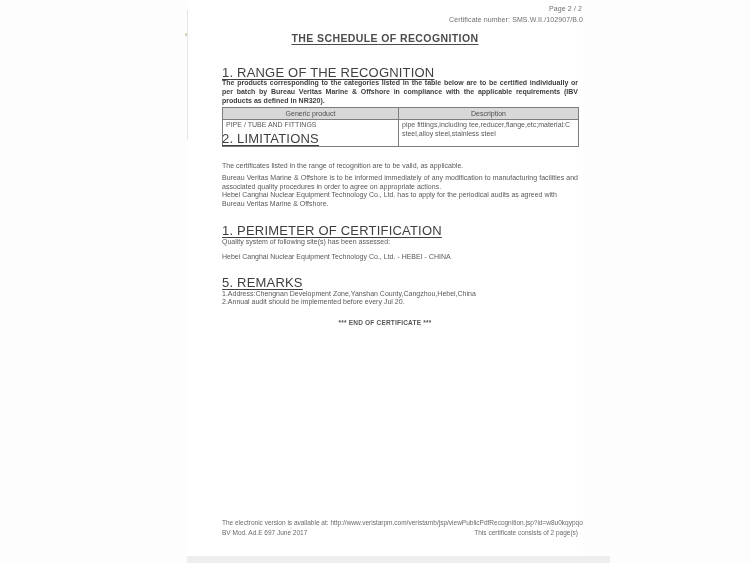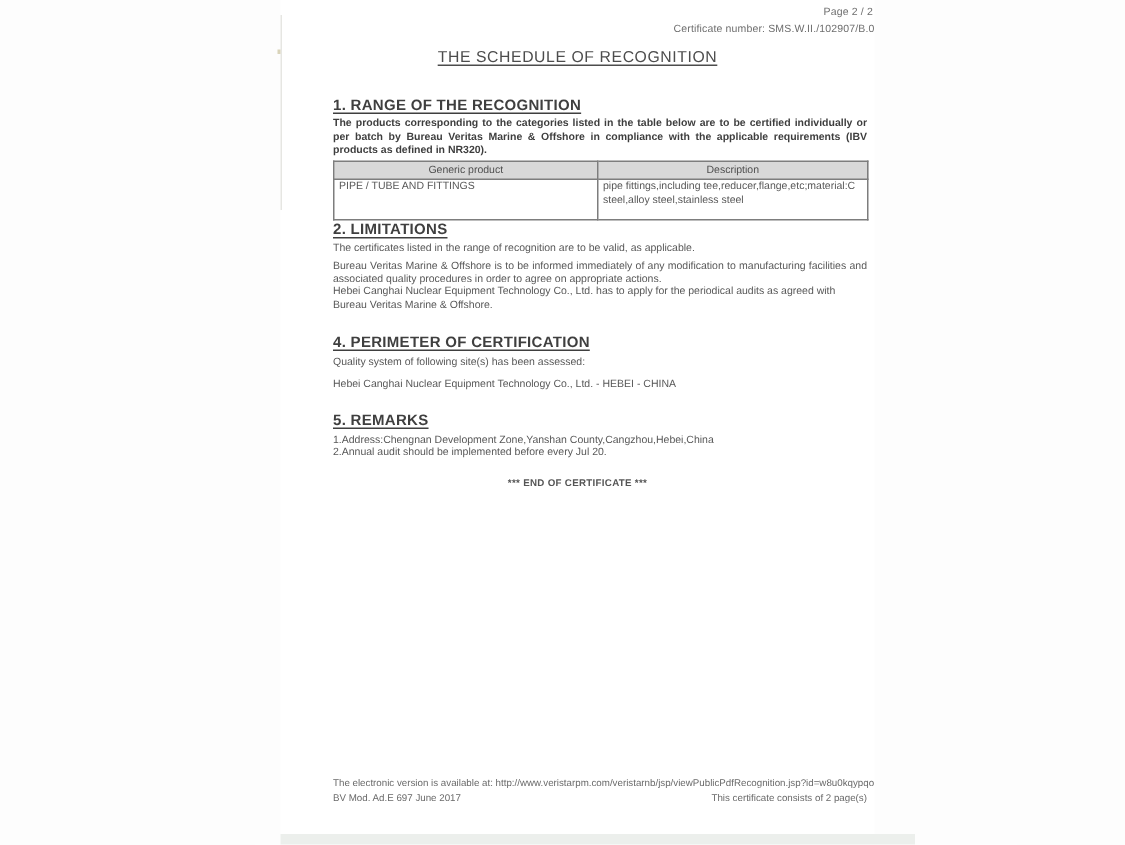--- a/index.html
+++ b/index.html
@@ -11,29 +11,29 @@
   }
   .doc{position:absolute;left:187px;top:0;width:396px;height:563px;background:#ffffff;}
   .abs{position:absolute;}
   
   .hdr{font-size:7px;color:#6e6e6e;letter-spacing:.1px;}
   .hdr-page{top:5px;right:1px;}
   .hdr-cert{top:16px;right:0px;}
   
   .title{
     top:32px;left:0;width:100%;text-align:center;
-    font-size:10.5px;font-weight:normal;color:#4c4c4c;letter-spacing:.4px;
+    font-size:10.5px;font-weight:bold;color:#4c4c4c;letter-spacing:.4px;
     text-decoration:underline;text-underline-offset:2px;
   }
   
   .sec-h{
-    left:35px;font-size:10px;font-weight:bold;color:#3f3f3f;letter-spacing:.2px;
+    left:35px;font-size:13px;font-weight:normal;color:#3f3f3f;letter-spacing:.2px;
     text-decoration:underline;text-underline-offset:1.5px;
   }
-  .h1{top:65px;} .h2{top:148px;} .h3{top:223px;} .h4{top:275px;}
+  .h1{top:65px;} .h2{top:131px;} .h3{top:223px;} .h4{top:275px;}
   
   .para{left:35px;width:356px;font-size:7px;line-height:9px;color:#585858;}
   .bold-para{font-weight:bold;color:#3e3e3e;text-align:justify;}
   .p-intro{top:78px;}
   .p2a{top:161px;} .p2b{top:173px;text-align:justify;} .p2c{top:190px;}
   .p3a{top:237px;} .p3b{top:252px;}
   .p4{top:290px;line-height:7.5px;}
   .end-marker{top:319px;left:0;width:100%;text-align:center;font-size:6.5px;font-weight:bold;color:#555;letter-spacing:.2px;}
   
   .ptable{
@@ -87,21 +87,21 @@
         <td>pipe fittings,including tee,reducer,flange,etc;material:C steel,alloy steel,stainless steel</td>
       </tr>
     </tbody>
   </table>
 
   <div class="abs sec-h h2">2. LIMITATIONS</div>
   <div class="abs para p2a">The certificates listed in the range of recognition are to be valid, as applicable.</div>
   <div class="abs para p2b">Bureau Veritas Marine &amp; Offshore is to be informed immediately of any modification to manufacturing facilities and associated quality procedures in order to agree on appropriate actions.</div>
   <div class="abs para p2c">Hebei Canghai Nuclear Equipment Technology Co., Ltd. has to apply for the periodical audits as agreed with Bureau Veritas Marine &amp; Offshore.</div>
 
-  <div class="abs sec-h h3">4. PERIMETER OF CERTIFICATION</div>
+  <div class="abs sec-h h3">1. PERIMETER OF CERTIFICATION</div>
   <div class="abs para p3a">Quality system of following site(s) has been assessed:</div>
   <div class="abs para p3b">Hebei Canghai Nuclear Equipment Technology Co., Ltd. - HEBEI - CHINA</div>
 
   <div class="abs sec-h h4">5. REMARKS</div>
   <div class="abs para p4">
     <div>1.Address:Chengnan Development Zone,Yanshan County,Cangzhou,Hebei,China</div>
     <div>2.Annual audit should be implemented before every Jul 20.</div>
   </div>
 
   <div class="abs end-marker">*** END OF CERTIFICATE ***</div>

